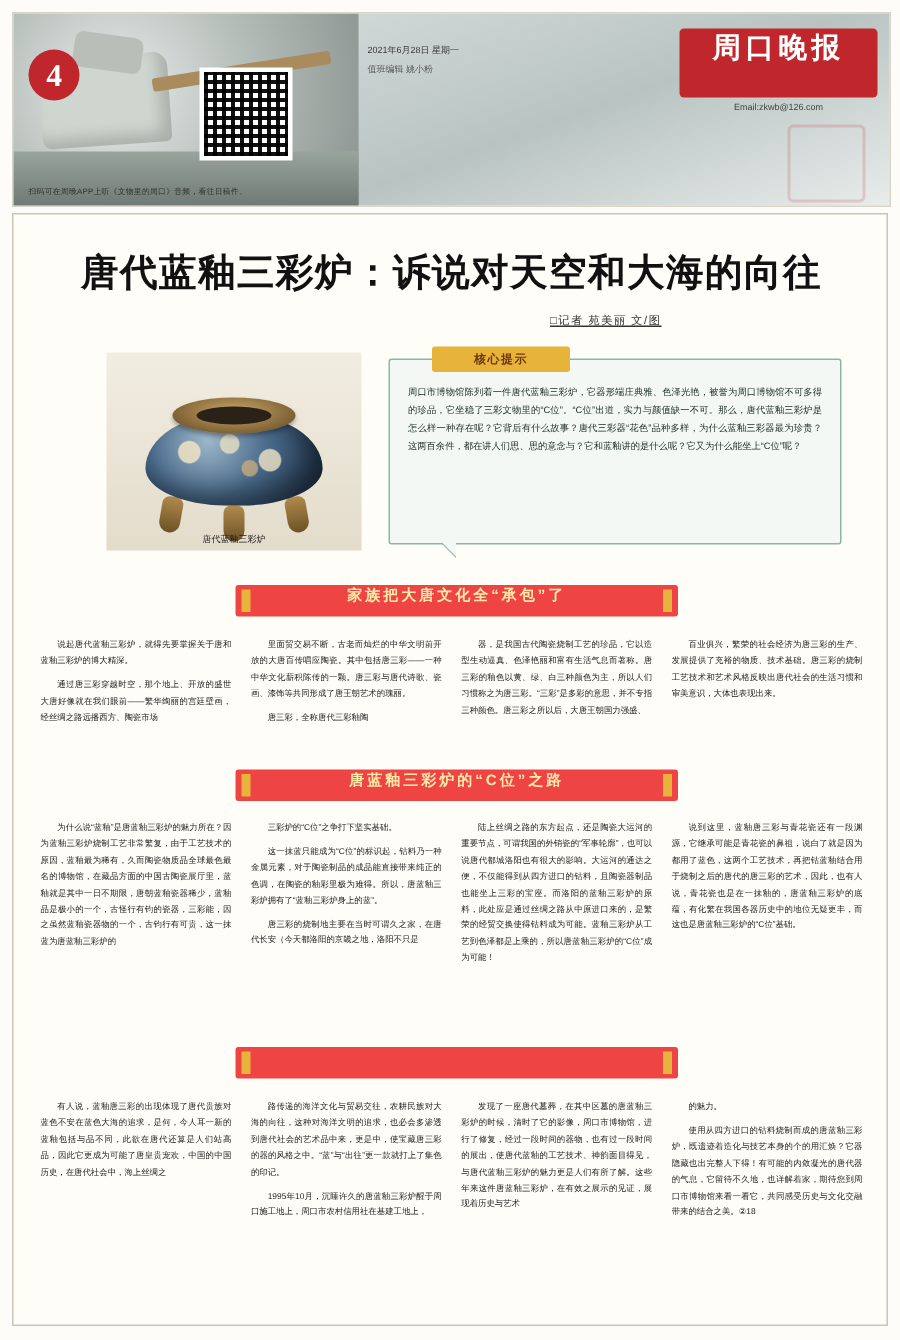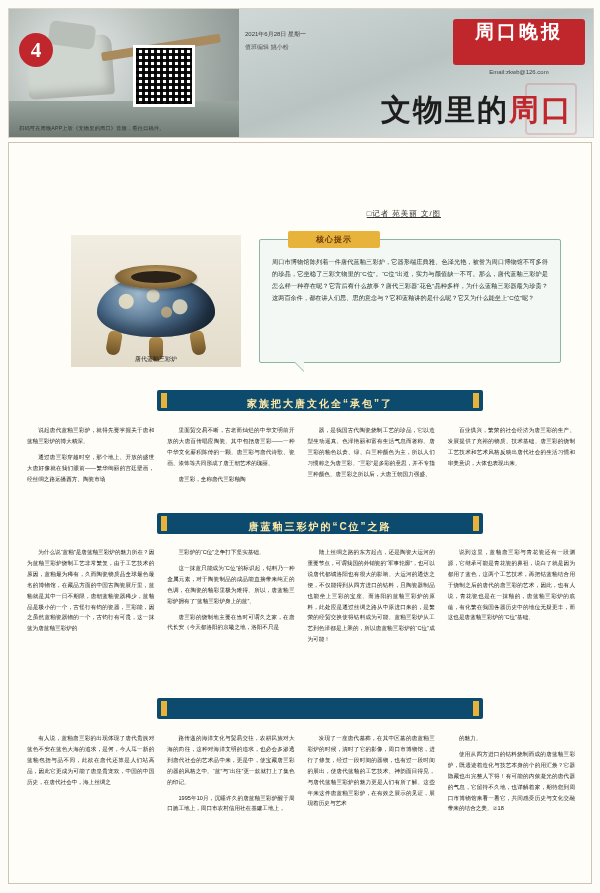--- a/index.html
+++ b/index.html
@@ -173,23 +173,23 @@
   }
   .tip-tail{
     position:absolute;left:34px;bottom:-9px;width:0;height:0;
     border-left:10px solid transparent;border-right:0 solid transparent;
     border-top:10px solid #f3f8f4;
     filter:drop-shadow(0 1px 0 #8ab6a8);
   }
 
   
   .sect{
-    position:absolute;left:148px;width:326px;height:21px;
-    background:#0c4a6e;border-radius:2px;
-    display:flex;align-items:flex-end;justify-content:center;
+    position:absolute;left:148px;width:295px;height:21px;
+    background:#ef4444;border-radius:2px;
+    display:flex;align-items:flex-start;justify-content:center;
     color:#ffe9a8;font-size:10px;font-weight:bold;letter-spacing:2px;
   }
   .sect .sq{position:absolute;top:3px;width:6px;height:15px;background:#e7b33a;}
   .sect .sq.a{left:4px;} .sect .sq.b{right:4px;}
   #sect1{top:247px;}
   #sect2{top:370px;}
   #sect3{top:555px;}
 
   
   .cols{position:absolute;left:18px;width:548px;display:flex;gap:13px;}
@@ -224,28 +224,26 @@
     <div class="mh-meta">
       <div>2021年6月28日  星期一</div>
       <div class="row2">值班编辑  姚小粉</div>
     </div>
 
     <div class="logo-box">
       <span>周口晚报</span>
     </div>
     <div class="logo-url">Email:zkwb@126.com</div>
 
-    <div class="mh-title">
-      <span>文物里的</span><span class="red">周口</span>
-    </div>
     <div class="mh-seal"></div>
   </div>
 
   <div class="frame">
 
+    <div class="headline">唐代蓝釉三彩炉：诉说对天空和大海的向往</div>
     <div class="byline">□记者 苑美丽 文/图</div>
 
     <div class="artifact">
       <div class="art-inner">
         <div class="leg l1"></div>
         <div class="leg l2"></div>
         <div class="leg l3"></div>
         <div class="vessel-body"></div>
         <div class="vessel-rim"></div>
         <div class="vessel-mouth"></div>

